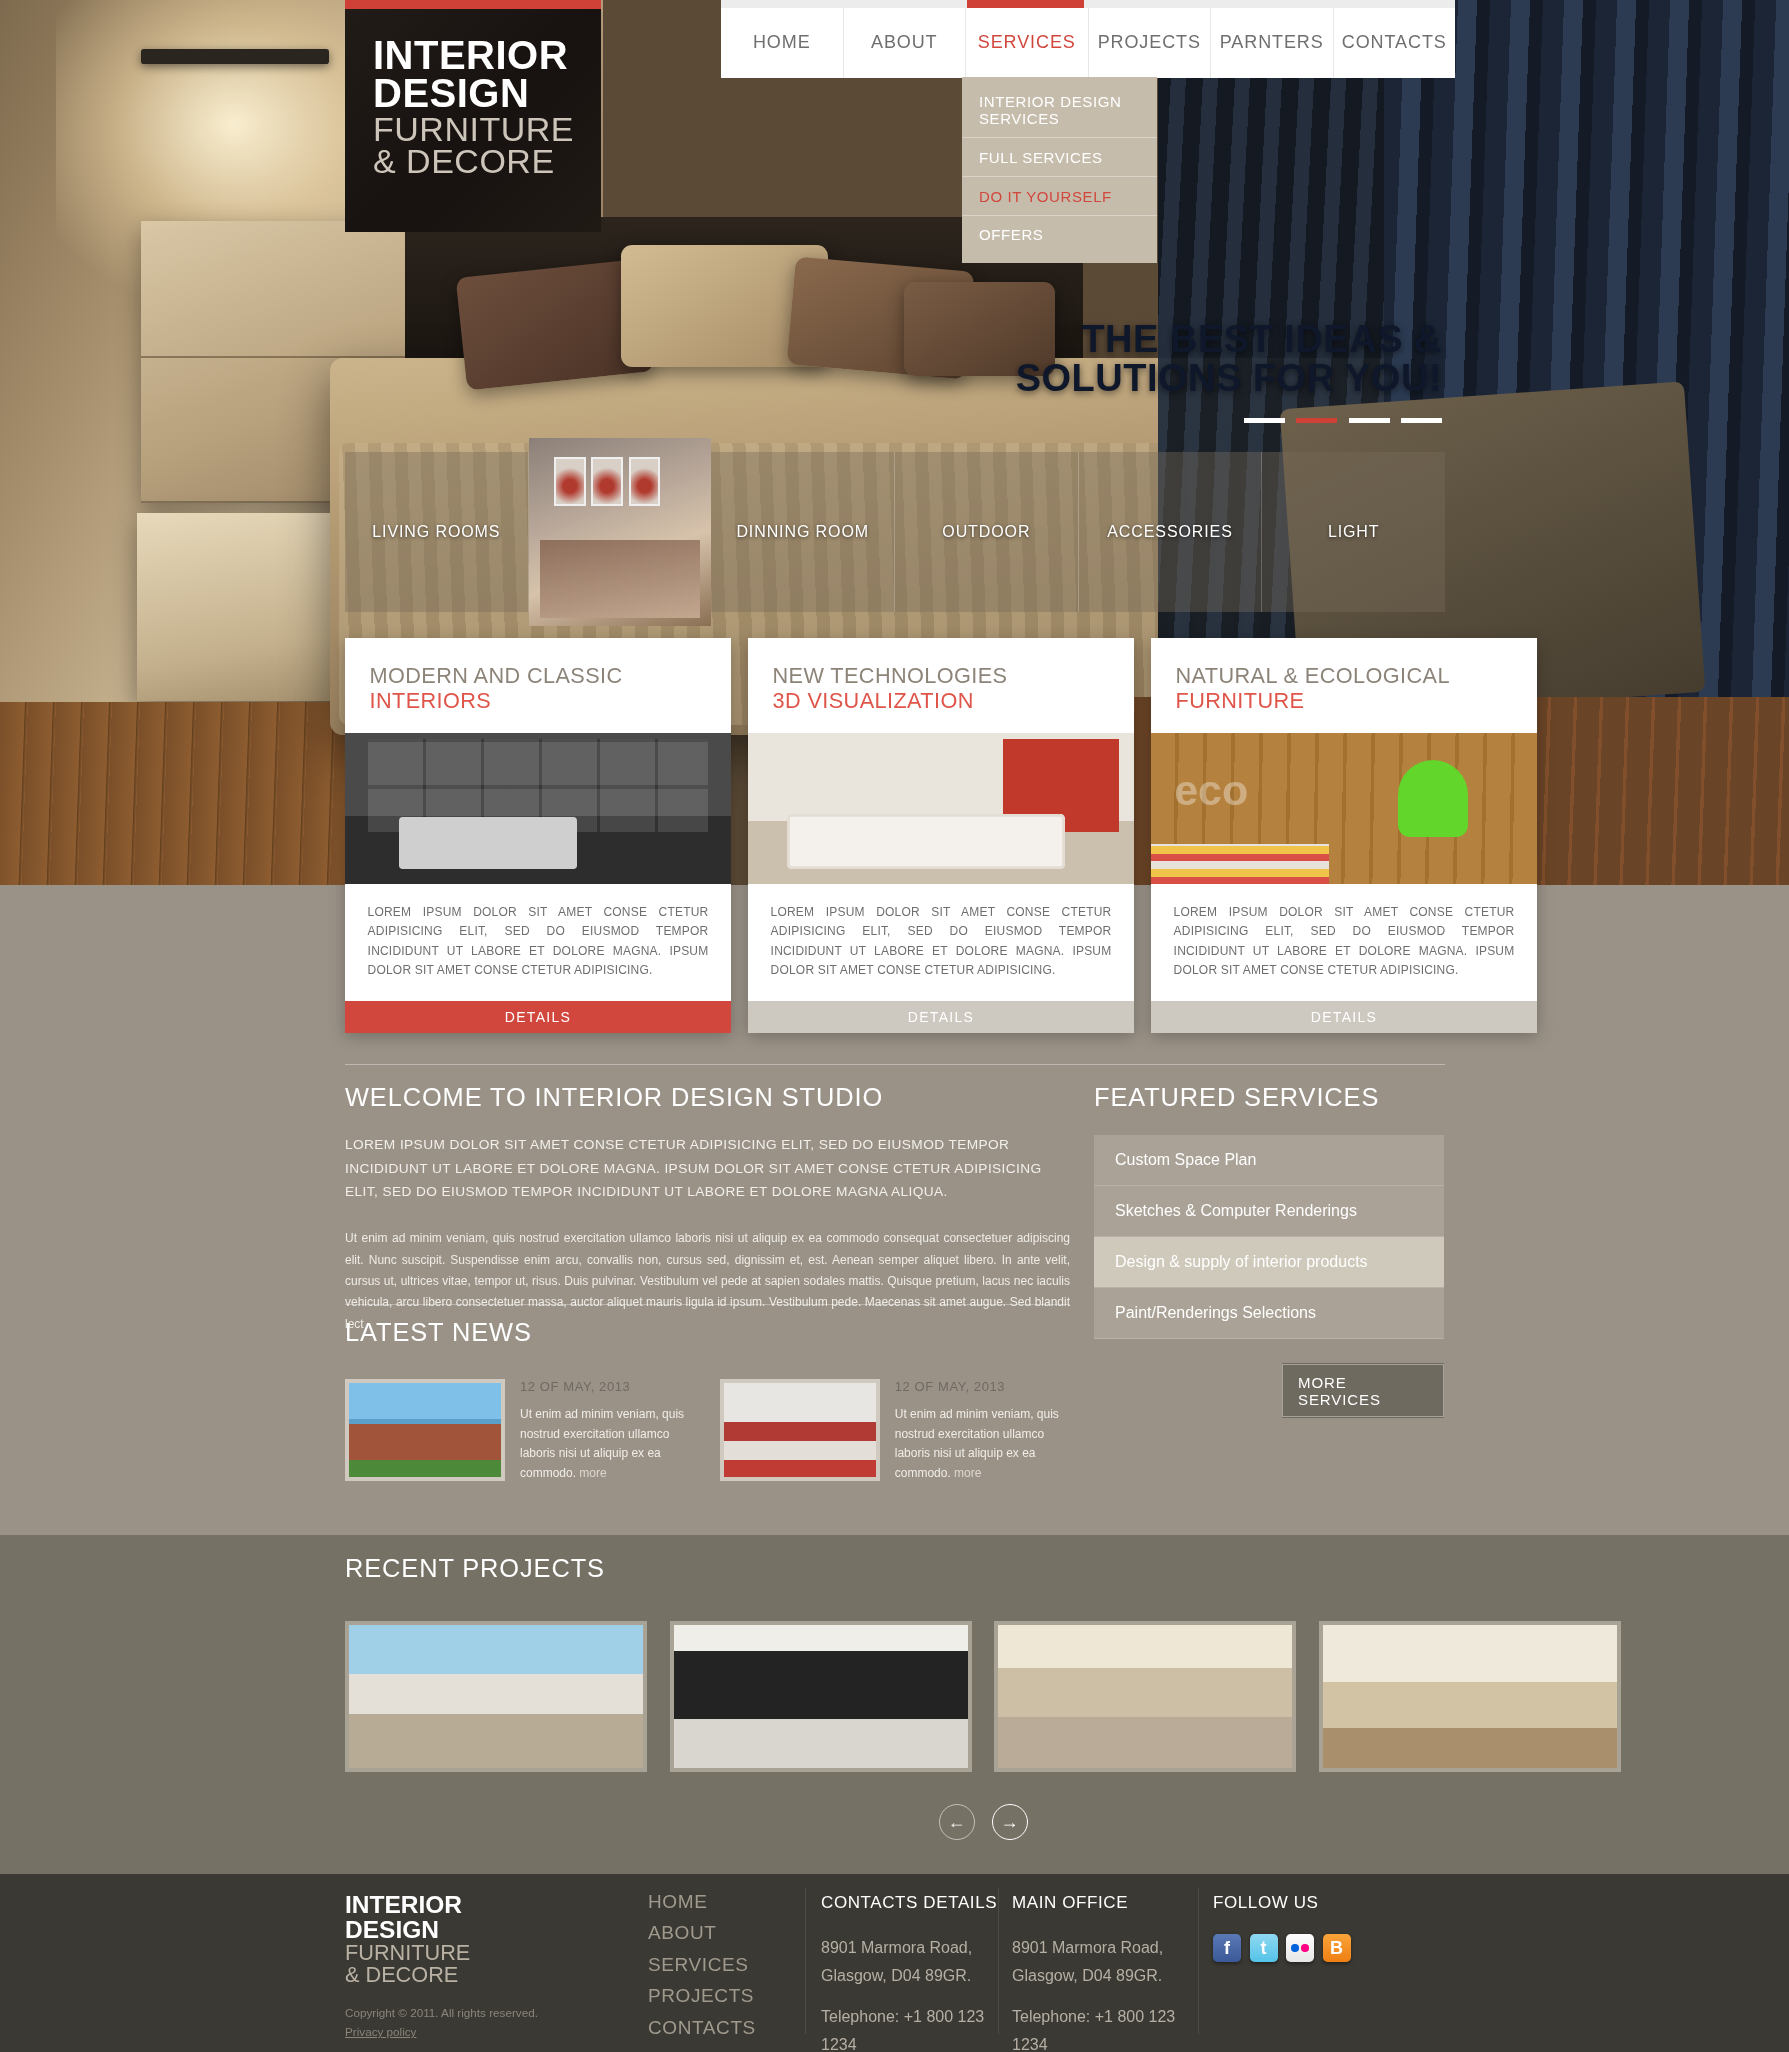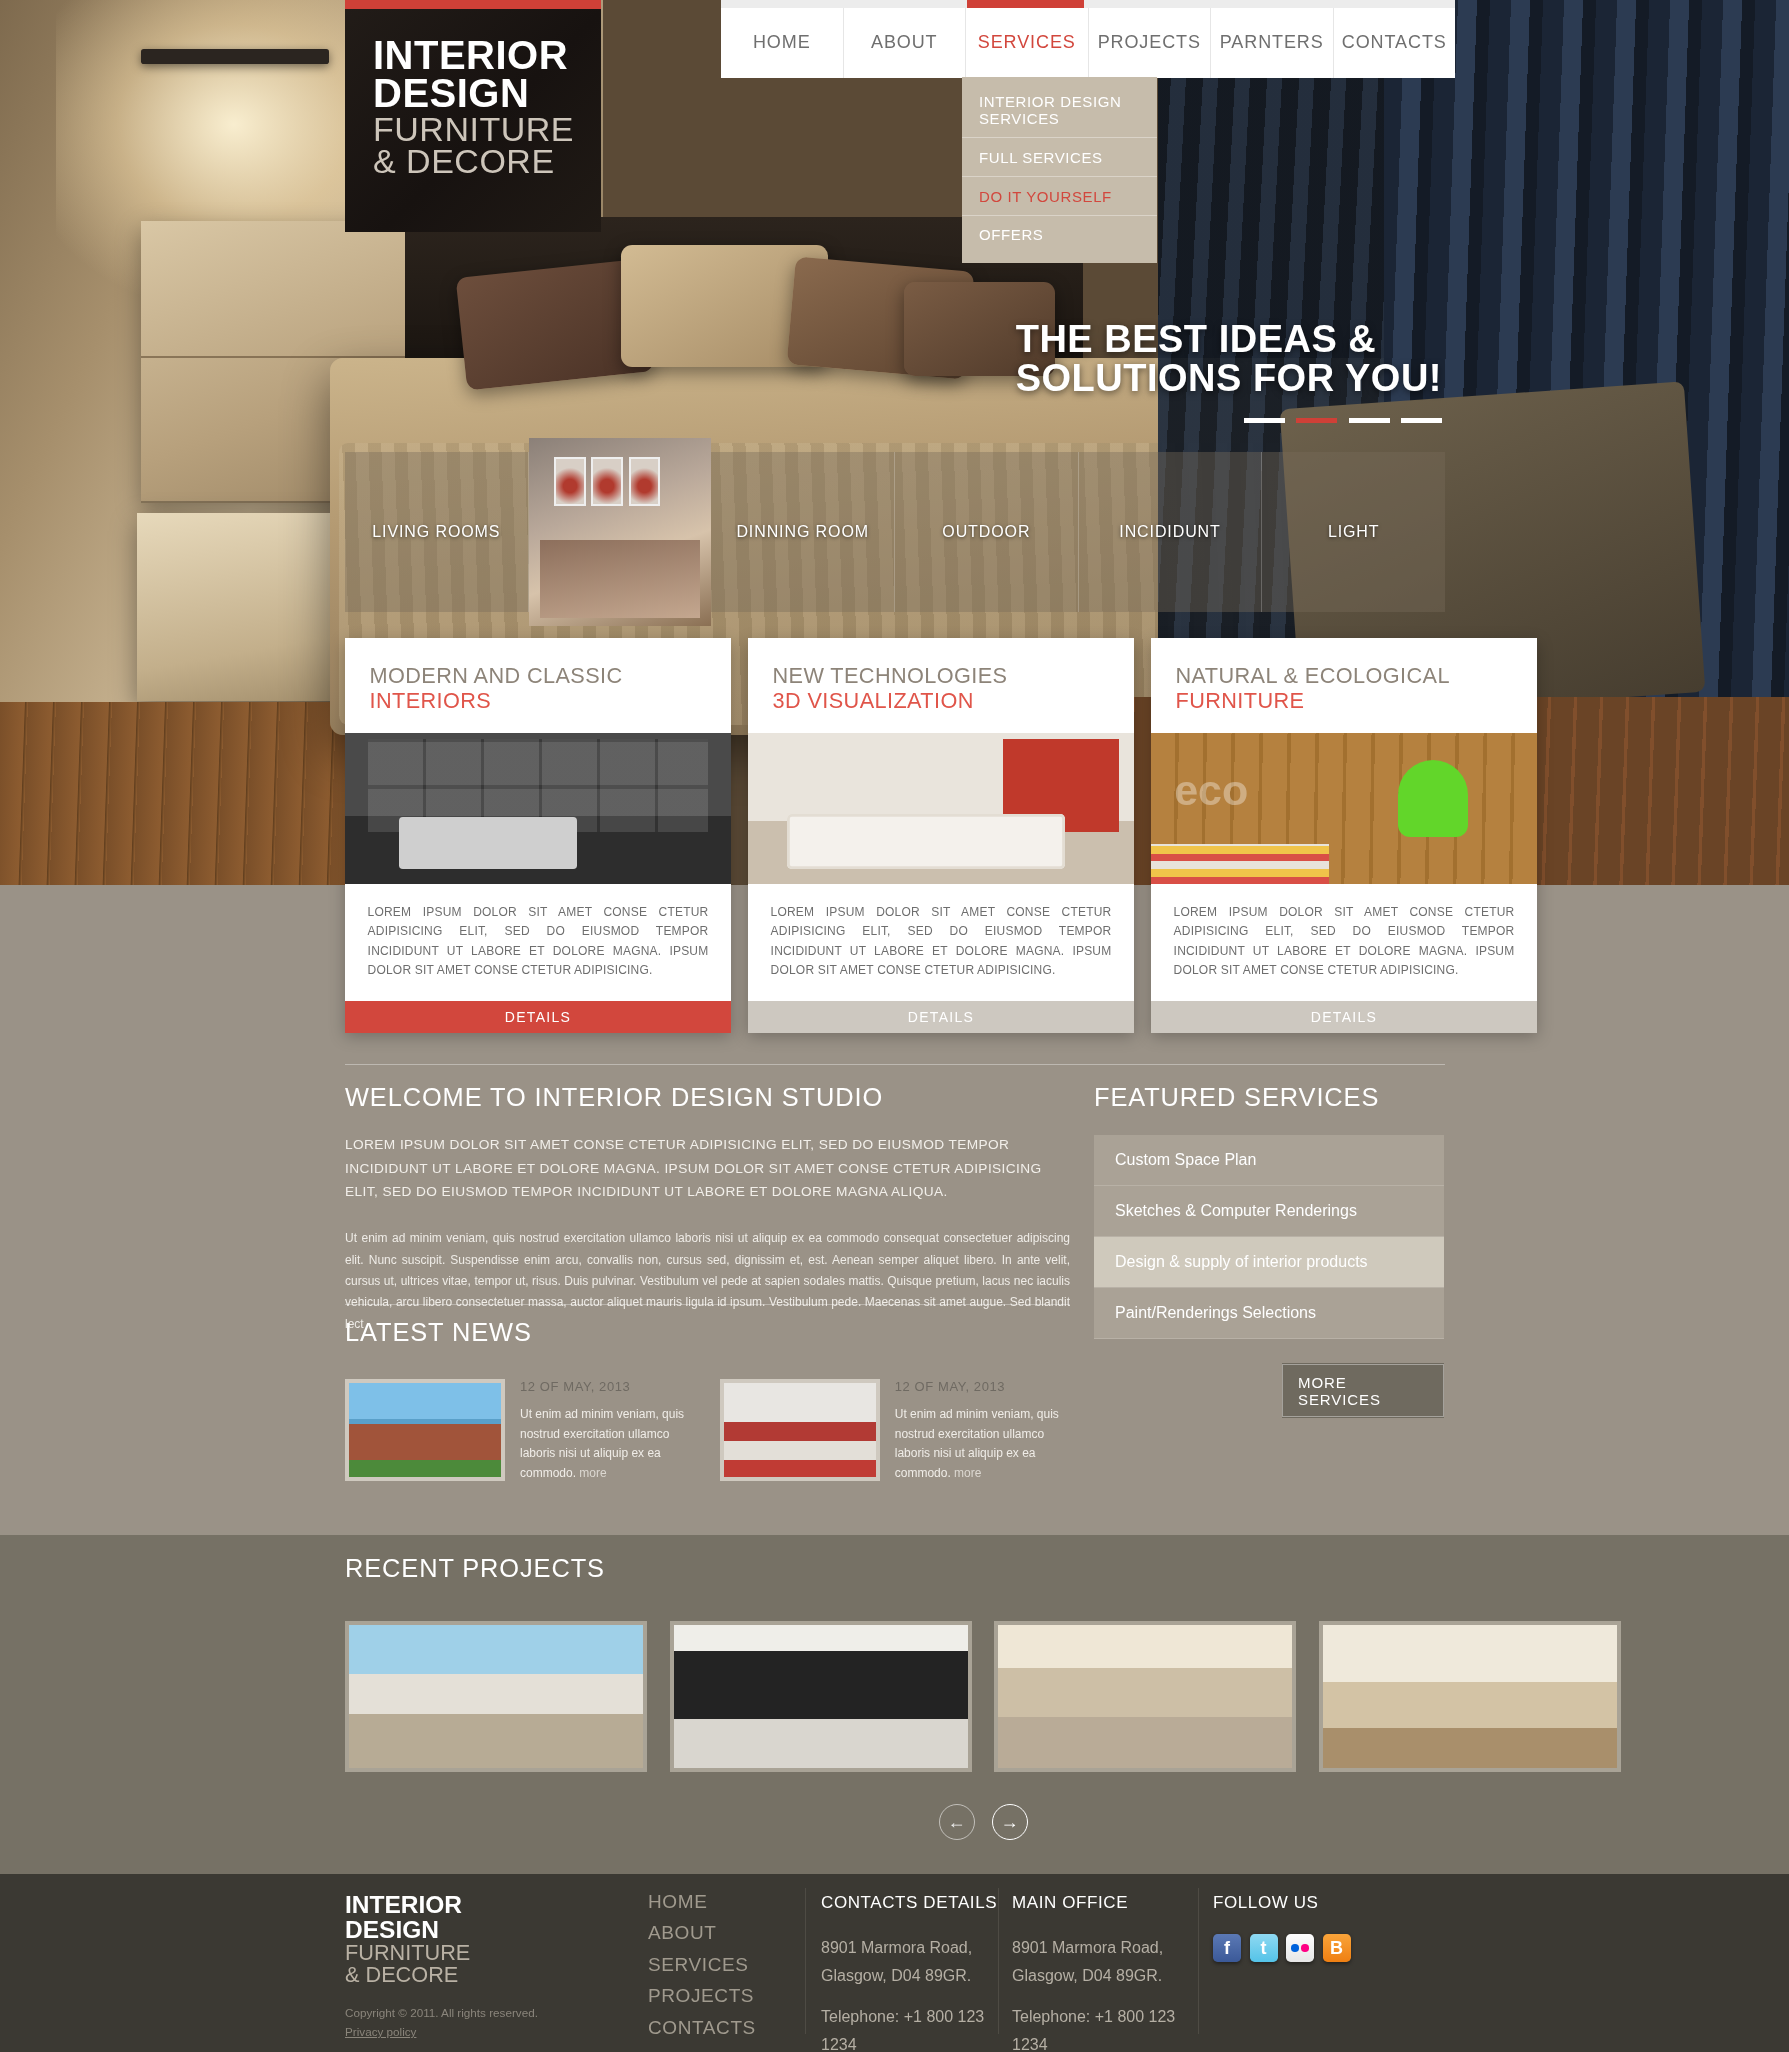--- a/index.html
+++ b/index.html
@@ -81,21 +81,21 @@
   .nav-item.active{color:#d2473d;}
   .nav-item.active:before{content:"";position:absolute;top:-7.5px;height:7.5px;width:117px;background:#cf4037;margin-left:-1.9px;}
   .nav-topline{position:absolute;left:721px;top:0;width:734px;height:7.5px;background:#ececec;z-index:39;}
 
   #dropdown{position:absolute;left:962px;top:77px;width:195px;background:#c6bcab;z-index:41;padding:5.6px 0 9.4px 0;}
   .dd-item{padding:10.4px 17px;color:#fff;font-size:15px;letter-spacing:0.6px;border-bottom:0.9px solid rgba(255,255,255,.35);cursor:pointer;}
   .dd-item:last-child{border-bottom:none;}
   .dd-item.active{color:#d2473d;}
 
   
-  #tagline{position:absolute;right:347px;top:320px;text-align:left;z-index:20;color:#ffffff;
+  #tagline{position:absolute;right:347px;top:320px;text-align:right;z-index:20;color:#0f172a;
     text-shadow:0 1.9px 7.5px rgba(0,0,0,.55);line-height:1.02;}
   #tagline div{font-size:38px;font-weight:bold;letter-spacing:0.5px;}
   #slider-dots{position:absolute;right:347px;top:418px;z-index:21;display:flex;gap:11.3px;}
   .sdot{width:41px;height:4.7px;background:#fff;cursor:pointer;}
   .sdot.active{background:#cf4037;}
 
   
   #cats{position:absolute;left:345px;top:452px;width:1100px;height:160px;z-index:18;display:flex;}
   .cat{flex:1;position:relative;display:flex;align-items:center;justify-content:center;
     background:rgba(120,108,90,.40);border-right:1.9px solid rgba(255,255,255,.22);cursor:pointer;}
@@ -291,21 +291,21 @@
         <div class="bedl"></div>
       </div>
     </div>
     <div class="cat">
       <span>DINNING ROOM</span>
     </div>
     <div class="cat">
       <span>OUTDOOR</span>
     </div>
     <div class="cat">
-      <span>INCIDIDUNT</span>
+      <span>ACCESSORIES</span>
     </div>
     <div class="cat">
       <span>LIGHT</span>
     </div>
   </div>
 
 <div id="cards">
     <div class="card">
       <div class="card-head">
         <div class="card-h1">MODERN AND CLASSIC</div>

